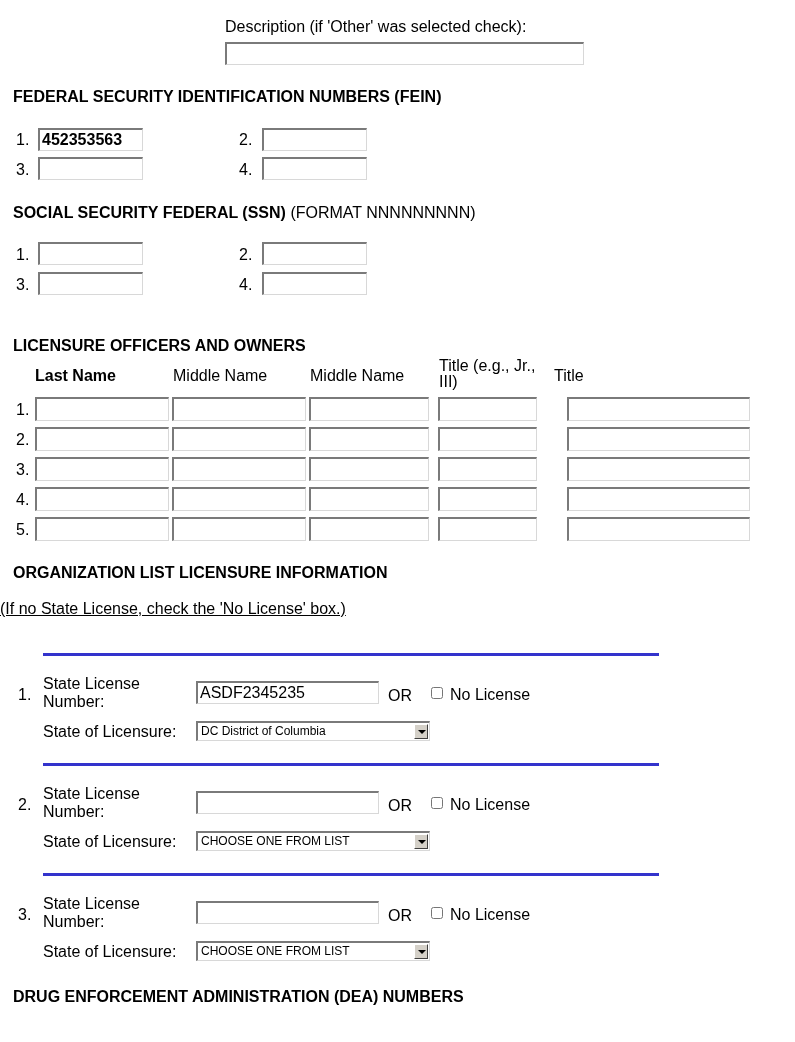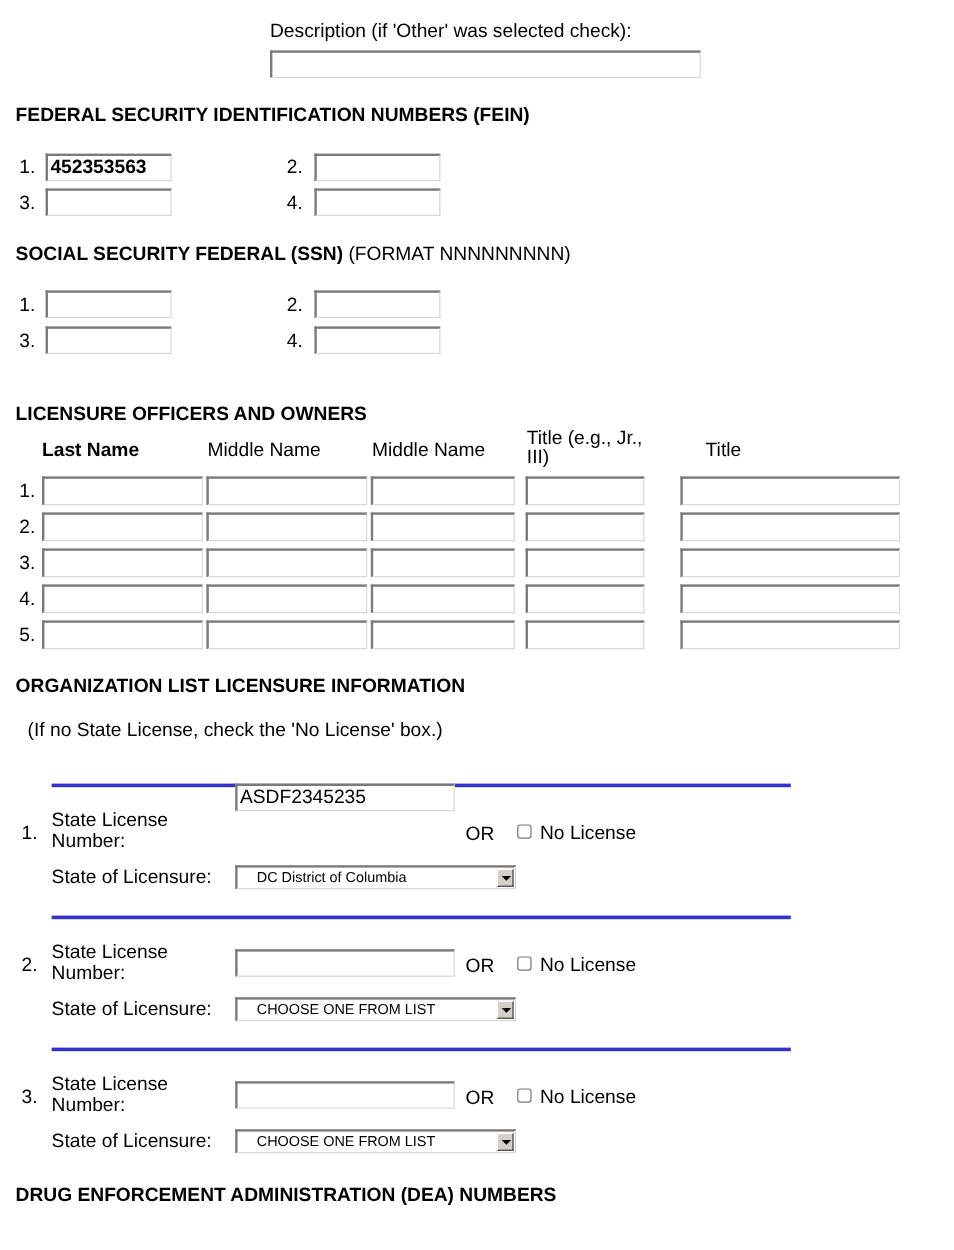--- a/index.html
+++ b/index.html
@@ -15,21 +15,21 @@
     position: absolute; box-sizing: border-box; background: #fff;
     border-top: 2px solid #7a7a7a; border-left: 2px solid #7a7a7a;
     border-right: 1px solid #d8d8d8; border-bottom: 1px solid #d8d8d8;
     font-family: "Liberation Sans", sans-serif; font-size: 16px;
     padding: 0 2px; line-height: 20px; margin: 0; outline: none; color:#000;
   }
   .sel {
     position: absolute; box-sizing: border-box; background: #fff;
     border-top: 2px solid #7a7a7a; border-left: 2px solid #7a7a7a;
     border-right: 1px solid #d8d8d8; border-bottom: 1px solid #d8d8d8;
-    height: 20px; font-size: 12px; line-height: 16px; padding-left: 16px;
+    height: 20px; font-size: 12px; line-height: 16px; padding-left: 3px;
   }
   .sel .arrow {
     position: absolute; right: 1px; top: 1px; width: 14px; height: 15px;
     background: #d4d0c8; border-left: 1px solid #fff; border-top: 1px solid #fff;
     border-right: 1px solid #404040; border-bottom: 1px solid #404040; box-sizing: border-box;
   }
   .sel .arrow::after {
     content: ""; position: absolute; left: 3px; top: 5px;
     border-left: 4px solid transparent; border-right: 4px solid transparent; border-top: 4px solid #000;
   }
@@ -59,21 +59,21 @@
 <div class="abs lbl" style="left:16px;top:276px;">3.</div>
 <input class="tb" style="left: 38px; top: 272px; width: 105px; height: 23px;" value="">
 <div class="abs lbl" style="left:239px;top:276px;">4.</div>
 <input class="tb" style="left: 262px; top: 272px; width: 105px; height: 23px;" value="">
 
 <div class="abs heading" style="left:13px;top:337px;">LICENSURE OFFICERS AND OWNERS</div>
 <div class="abs lbl" style="left:35px;top:367px;font-weight:bold;">Last Name</div>
 <div class="abs lbl" style="left:173px;top:367px;">Middle Name</div>
 <div class="abs lbl" style="left:310px;top:367px;">Middle Name</div>
 <div class="abs lbl" style="left:439px;top:358px;line-height:16px;"><span>Title (e.g., Jr.,</span><br><span>III)</span></div>
-<div class="abs lbl" style="left:588px;top:367px;">Title</div>
+<div class="abs lbl" style="left:554px;top:367px;">Title</div>
 
 <div id="officer-rows">
     <div class="abs lbl" style="left: 16px; top: 401px;">1.</div>
     <input class="tb" value="" style="left: 35px; top: 397px; width: 134px; height: 24px;">
     <input class="tb" value="" style="left: 172px; top: 397px; width: 134px; height: 24px;">
     <input class="tb" value="" style="left: 309px; top: 397px; width: 120px; height: 24px;">
     <input class="tb" value="" style="left: 438px; top: 397px; width: 99px; height: 24px;">
     <input class="tb" value="" style="left: 567px; top: 397px; width: 183px; height: 24px;">
     <div class="abs lbl" style="left: 16px; top: 431px;">2.</div>
     <input class="tb" value="" style="left: 35px; top: 427px; width: 134px; height: 24px;">
@@ -95,27 +95,27 @@
     <input class="tb" value="" style="left: 567px; top: 487px; width: 183px; height: 24px;">
     <div class="abs lbl" style="left: 16px; top: 521px;">5.</div>
     <input class="tb" value="" style="left: 35px; top: 517px; width: 134px; height: 24px;">
     <input class="tb" value="" style="left: 172px; top: 517px; width: 134px; height: 24px;">
     <input class="tb" value="" style="left: 309px; top: 517px; width: 120px; height: 24px;">
     <input class="tb" value="" style="left: 438px; top: 517px; width: 99px; height: 24px;">
     <input class="tb" value="" style="left: 567px; top: 517px; width: 183px; height: 24px;">
   </div>
 
 <div class="abs heading" style="left:13px;top:564px;">ORGANIZATION LIST LICENSURE INFORMATION</div>
-<div class="abs lbl" style="left:23px;top:600px;">(If no State License, check the 'No License' box.)</div>
+<div class="abs lbl" style="left:0;top:600px;text-decoration:underline;">(If no State License, check the 'No License' box.)</div>
 
 <div id="license-entries">
     <div class="rule" style="top: 653px; background: rgb(51, 51, 204);"></div>
     <div class="abs lbl" style="left: 18px; top: 686px;">1.</div>
     <div class="abs lbl" style="left: 43px; top: 675px; line-height: 18px;"><span>State License</span><br><span>Number:</span></div>
-    <input class="tb" value="ASDF2345235" style="left: 196px; top: 653px; width: 183px; height: 23px;">
+    <input class="tb" value="ASDF2345235" style="left: 196px; top: 681px; width: 183px; height: 23px;">
     <div class="abs lbl" style="left: 388px; top: 687px;">OR</div>
     <input class="" type="checkbox" style="position: absolute; left: 431px; top: 687px; width: 12px; height: 12px; margin: 0px;">
     <div class="abs lbl" style="left: 450px; top: 686px;">No License</div>
     <div class="abs lbl" style="left: 43px; top: 723px;">State of Licensure:</div>
     <div class="sel" style="left: 196px; top: 721px; width: 234px;"><span>DC District of Columbia</span><span class="arrow"></span></div>
     <div class="rule" style="top: 763px; background: rgb(51, 51, 204);"></div>
     <div class="abs lbl" style="left: 18px; top: 796px;">2.</div>
     <div class="abs lbl" style="left: 43px; top: 785px; line-height: 18px;"><span>State License</span><br><span>Number:</span></div>
     <input class="tb" value="" style="left: 196px; top: 791px; width: 183px; height: 23px;">
     <div class="abs lbl" style="left: 388px; top: 797px;">OR</div>

